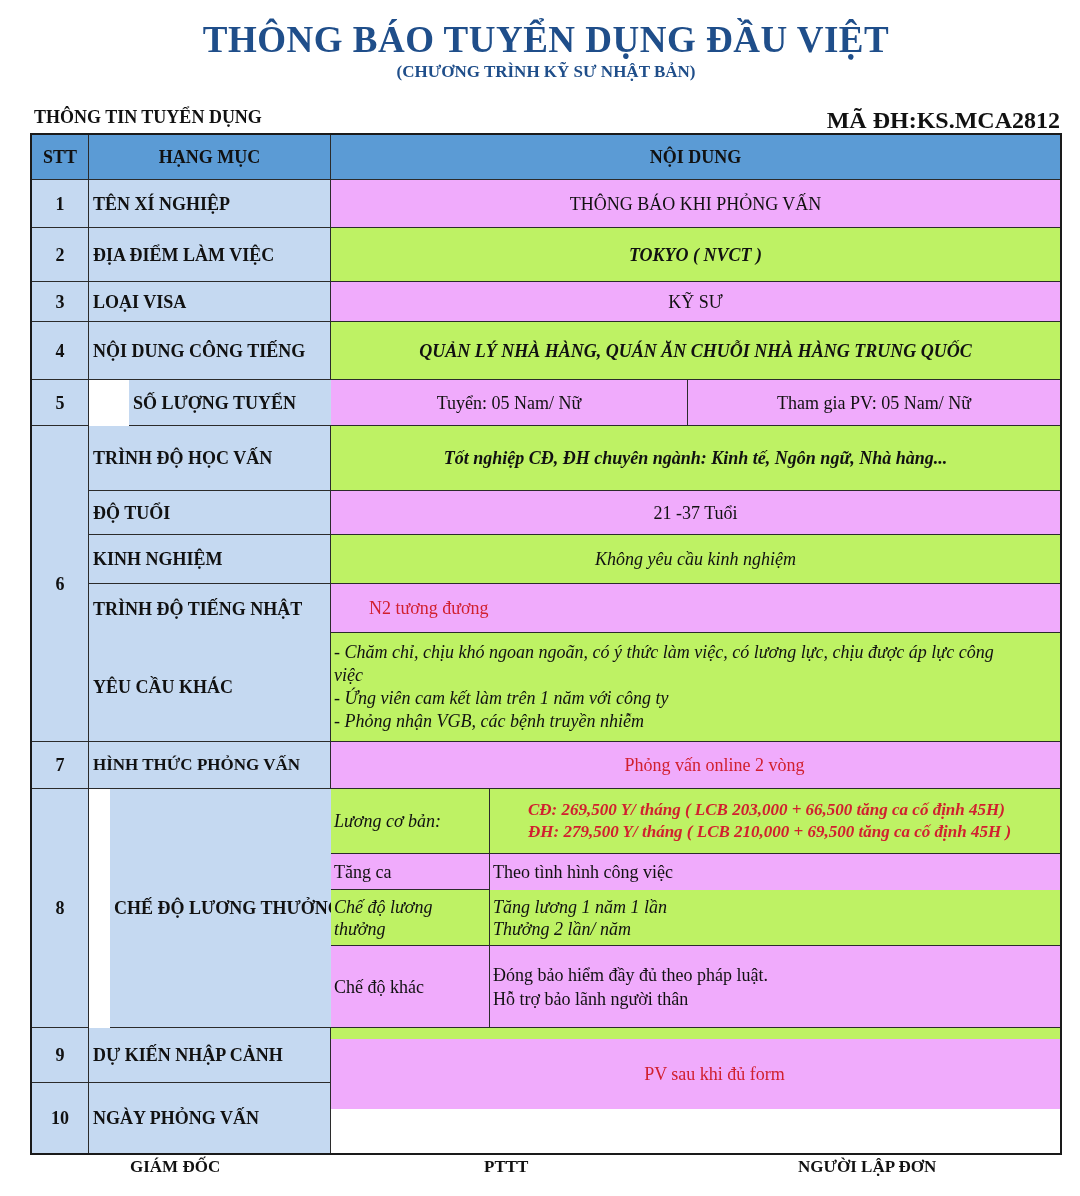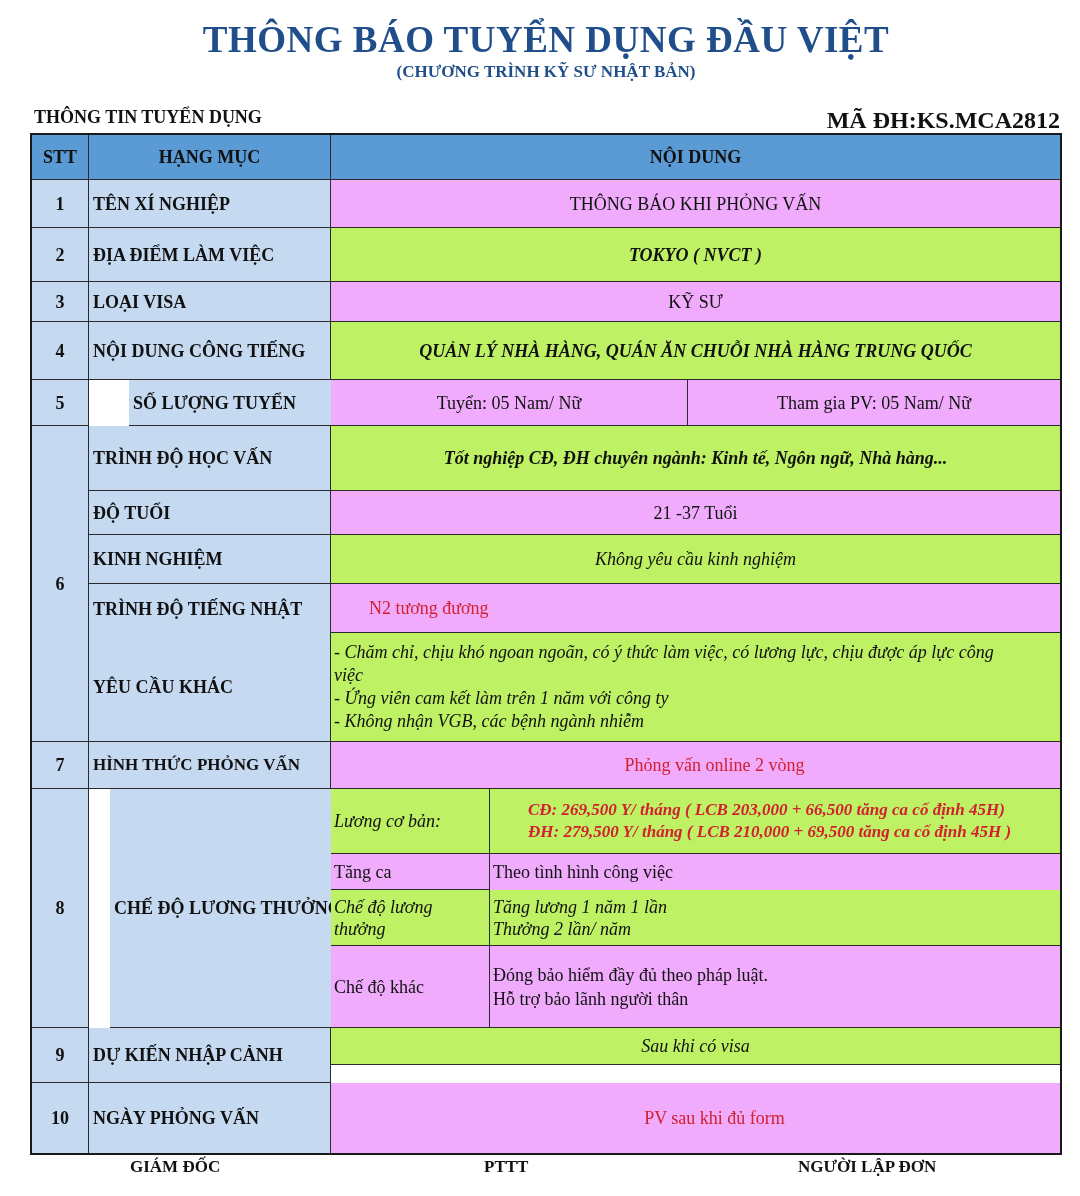--- a/index.html
+++ b/index.html
@@ -88,21 +88,21 @@
   <div class="cell bl ctr" style="left:299px;top:400px;width:729px;height:49px;border-right:none;">Không yêu cầu kinh nghiệm</div>
 
   <div class="cell lb lab" style="left:57px;top:449px;width:242px;height:49px;border-bottom:none;">TRÌNH ĐỘ TIẾNG NHẬT</div>
   <div class="cell wh left red" style="left:299px;top:449px;width:729px;height:49px;border-right:none;">N2 tương đương</div>
 
   <div class="cell lb lab" style="left:57px;top:498px;width:242px;height:109px;">YÊU CẦU KHÁC</div>
   <div class="cell bl left multi" style="left:299px;top:498px;width:729px;height:109px;border-right:none;line-height:23px;">
     <span>- Chăm chỉ, chịu khó ngoan ngoãn, có ý thức làm việc, có lương lực, chịu được áp lực công</span>
     <span>việc</span>
     <span>- Ứng viên cam kết làm trên 1 năm với công ty</span>
-    <span>- Không nhận VGB, các bệnh ngành nhiễm</span>
+    <span>- Phỏng nhận VGB, các bệnh truyền nhiễm</span>
   </div>
 
   <div class="cell lb stt" style="left:0;top:607px;width:57px;height:47px;">7</div>
   <div class="cell lb lab" style="left:57px;top:607px;width:242px;height:47px;font-size:17px;">HÌNH THỨC PHỎNG VẤN</div>
   <div class="cell wh ctr red" style="left:299px;top:607px;width:729px;height:47px;border-right:none;">Phỏng vấn online 2 vòng</div>
 
   <div class="cell lb stt" style="left:0;top:654px;width:57px;height:239px;">8</div>
   <div class="cell lb lab" style="left:57px;top:654px;width:242px;height:239px;margin-left:21px;">CHẾ ĐỘ LƯƠNG THƯỞNG</div>
 
   <div class="cell bl left" style="left:299px;top:654px;width:159px;height:65px;">Lương cơ bản:</div>
@@ -128,18 +128,18 @@
     <span>Đóng bảo hiểm đầy đủ theo pháp luật.</span>
     <span>Hỗ trợ bảo lãnh người thân</span>
   </div>
 
   <div class="cell lb stt" style="left:0;top:893px;width:57px;height:55px;">9</div>
   <div class="cell lb lab" style="left:57px;top:893px;width:242px;height:55px;">DỰ KIẾN NHẬP CẢNH</div>
   <div class="cell bl ctr" style="left:299px;top:893px;width:729px;height:37px;border-right:none;">Sau khi có visa</div>
 
   <div class="cell lb stt" style="left:0;top:948px;width:57px;height:70px;border-bottom:none;">10</div>
   <div class="cell lb lab" style="left:57px;top:948px;width:242px;height:70px;border-bottom:none;">NGÀY PHỎNG VẤN</div>
-  <div class="cell wh ctr red" style="left:299px;top:948px;width:729px;height:70px;border-right:none;border-bottom:none;">PV sau khi đủ form</div>
+  <div class="cell wh ctr red" style="left:299px;top:904px;width:729px;height:70px;border-right:none;border-bottom:none;">PV sau khi đủ form</div>
 </div>
 
 <div class="sig" style="left:130px;">GIÁM ĐỐC</div>
 <div class="sig" style="left:484px;">PTTT</div>
 <div class="sig" style="left:798px;">NGƯỜI LẬP ĐƠN</div>
 
 </body></html>

